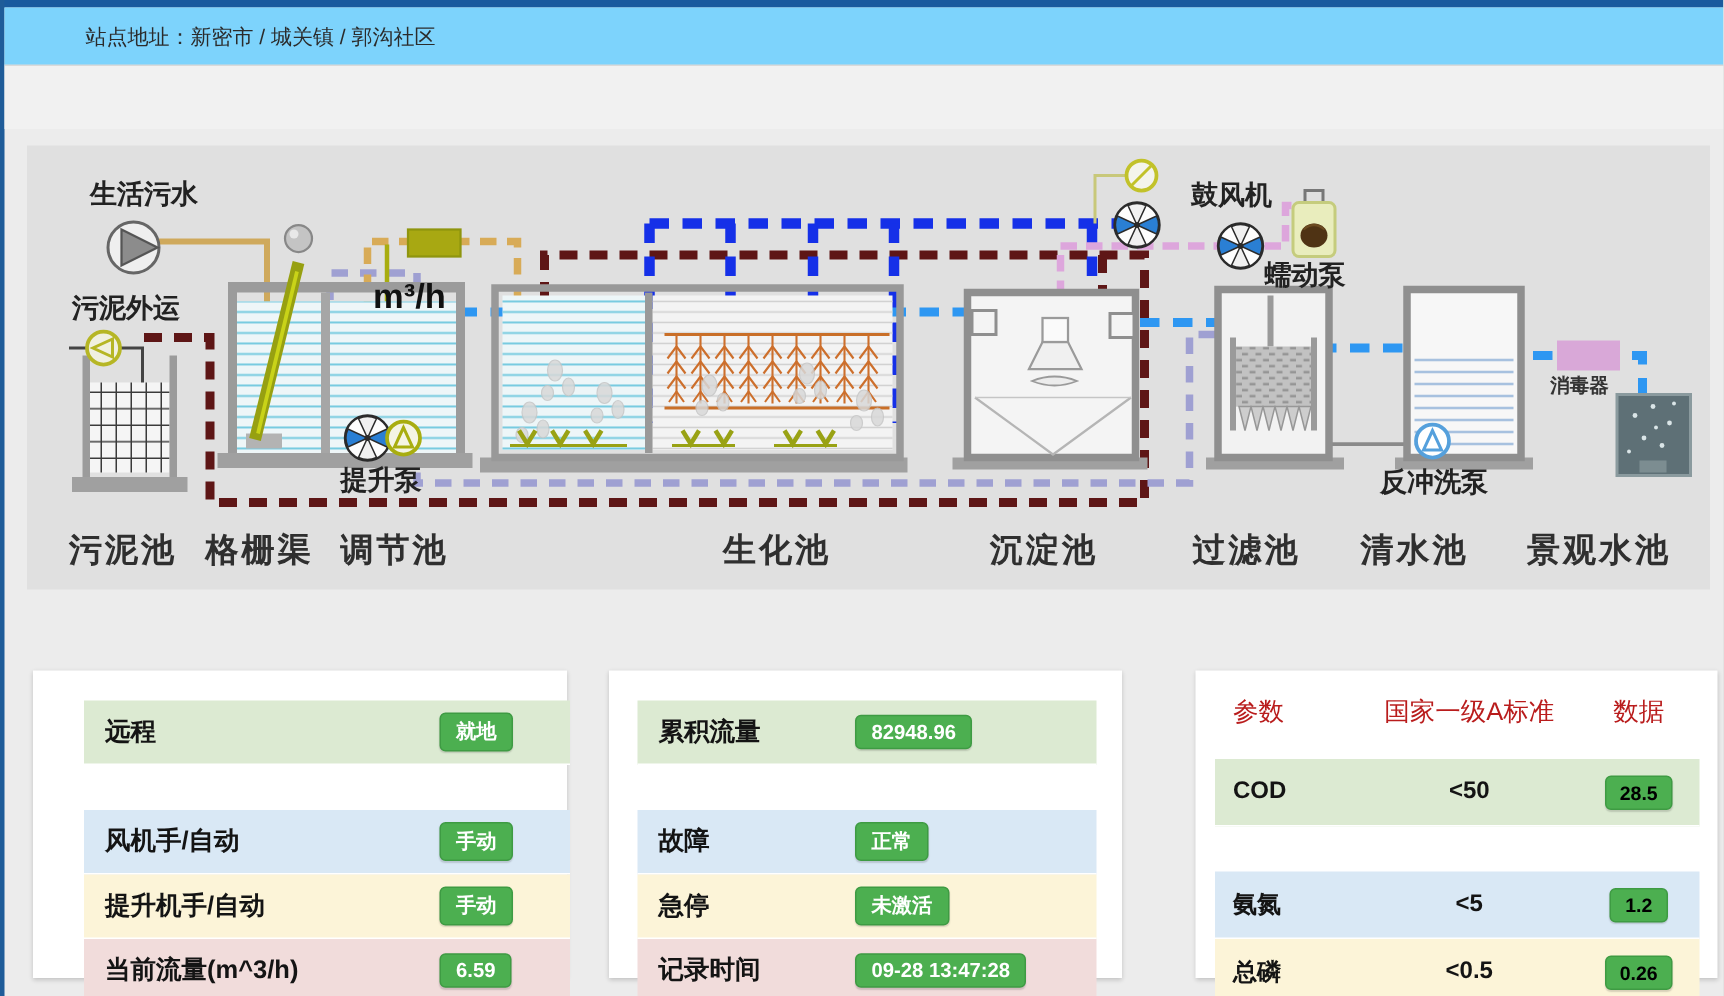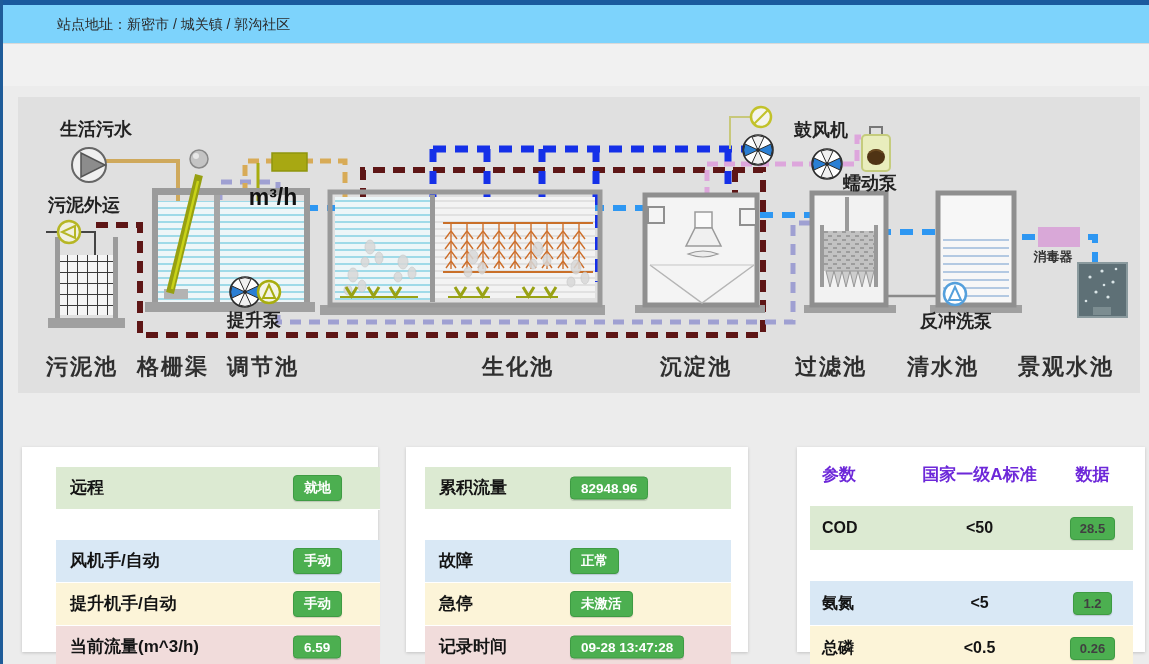--- a/index.html
+++ b/index.html
@@ -20,28 +20,28 @@
   .stat-row{position:relative;height:42px;border-bottom:1px solid #ffffff;}
   .stat-row .lbl{display:inline-block;padding-left:14px;line-height:42px;font-size:17px;font-weight:bold;color:#141414;}
   .badge{position:absolute;top:50%;transform:translateY(-50%);display:inline-block;padding:3px 10px;min-width:24px;text-align:center;
          background:#4CAF50;border:1px solid #3e9b43;border-radius:4px;color:#fff;font-size:13.5px;font-weight:bold;box-shadow:0 1px 1px rgba(0,0,0,.15);}
   .card1 .badge{left:237px;}
   .card2 .badge{left:145px;}
   .row-green{background:#dcead2;}
   .row-blue{background:#d9e8f5;margin-top:30px;}
   .row-yellow{background:#fcf4d8;}
   .row-pink{background:#f1dcdb;}
-  .q-header{position:absolute;left:13px;top:16px;width:323px;height:40px;display:flex;font-size:17px;font-weight:bold;color:#6d28d9;}
+  .q-header{position:absolute;left:13px;top:16px;width:323px;height:40px;display:flex;font-size:17px;font-weight:normal;color:#b91c1c;}
   .q-table{position:absolute;left:13px;top:59px;width:323px;}
   .q-row{display:flex;height:44px;border-bottom:1px solid #ffffff;align-items:center;font-size:16px;font-weight:bold;color:#141414;}
   .qc1{width:97px;padding-left:12px;box-sizing:border-box;}
   .qc2{width:145px;text-align:center;}
   .qc3{flex:1;text-align:center;}
   .q-header .qc1{line-height:24px;}
-  .q-row .badge-q{display:inline-block;padding:3px 9px;background:#4CAF50;border:1px solid #3e9b43;border-radius:4px;color:#404040;
+  .q-row .badge-q{display:inline-block;padding:3px 9px;background:#4CAF50;border:1px solid #3e9b43;border-radius:4px;color:#000000;
                   font-size:13px;font-weight:bold;box-shadow:0 1px 1px rgba(0,0,0,.15);}
   svg text{font-family:"Liberation Sans","DejaVu Sans",sans-serif;}
   .tank-label{font-size:22px;font-weight:bold;fill:#2f2f2f;letter-spacing:2px;}
   .small-label{font-size:18px;font-weight:bold;fill:#222;}
   .tiny-label{font-size:13px;font-weight:bold;fill:#333;}
   .flow-label{font-size:23px;font-weight:bold;fill:#111;}
 </style>
 </head>
 <body>
 

